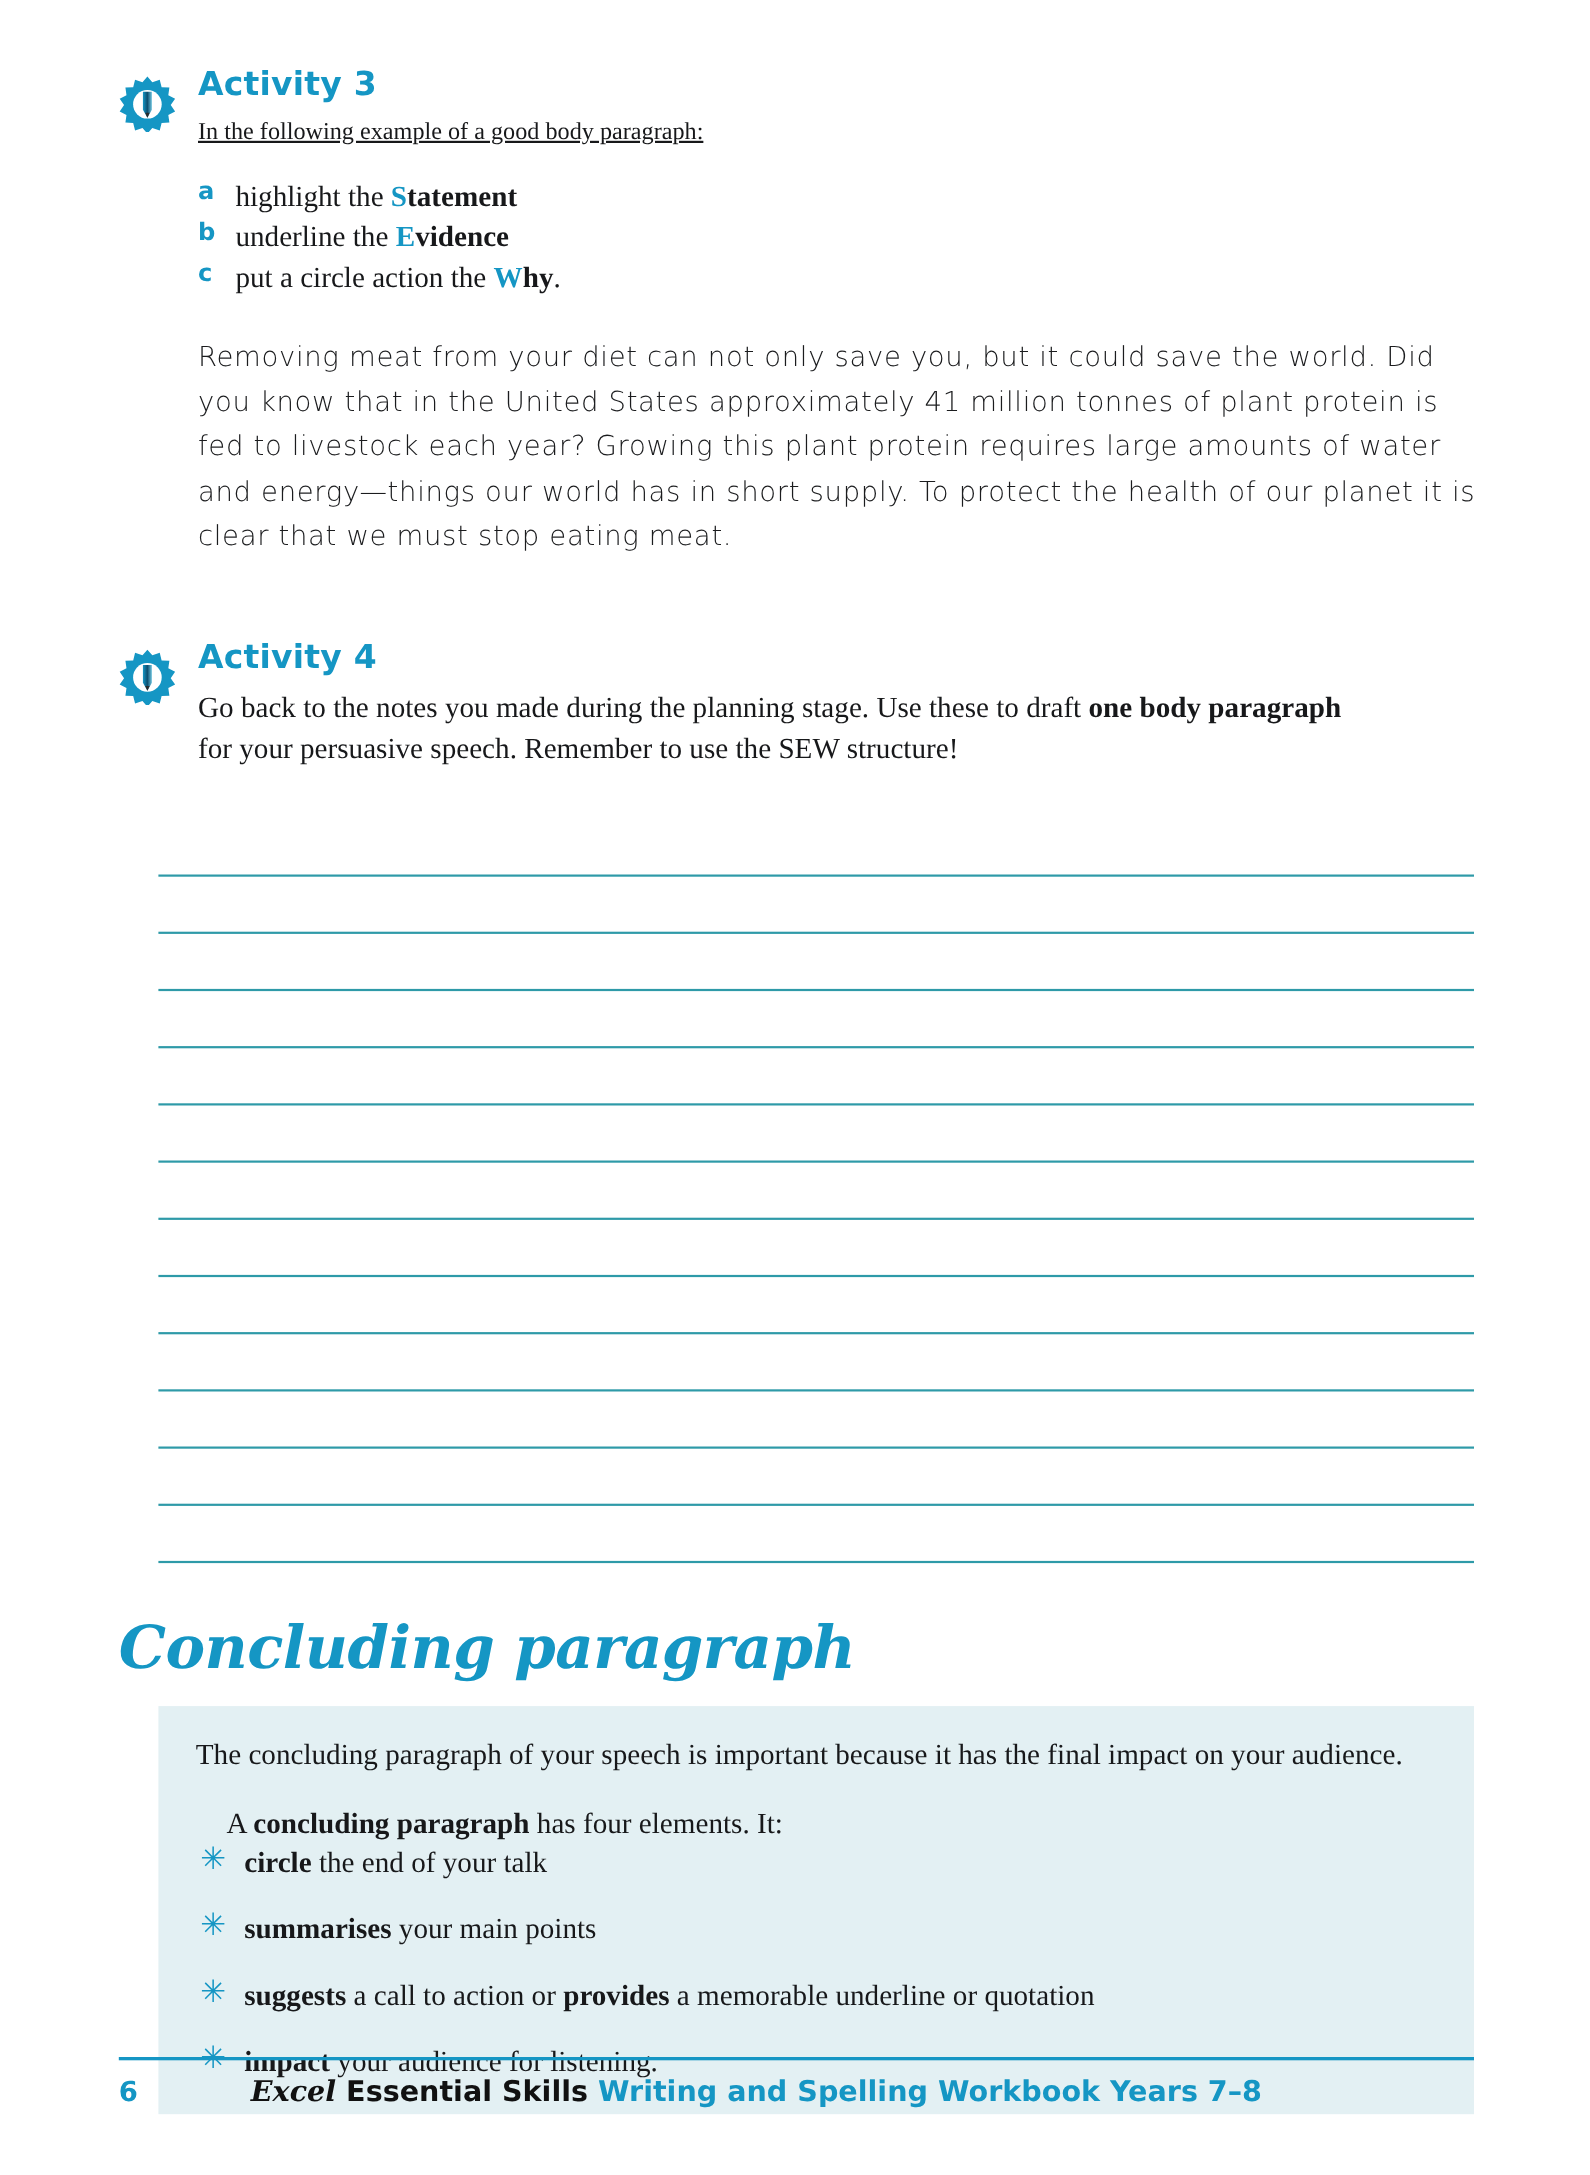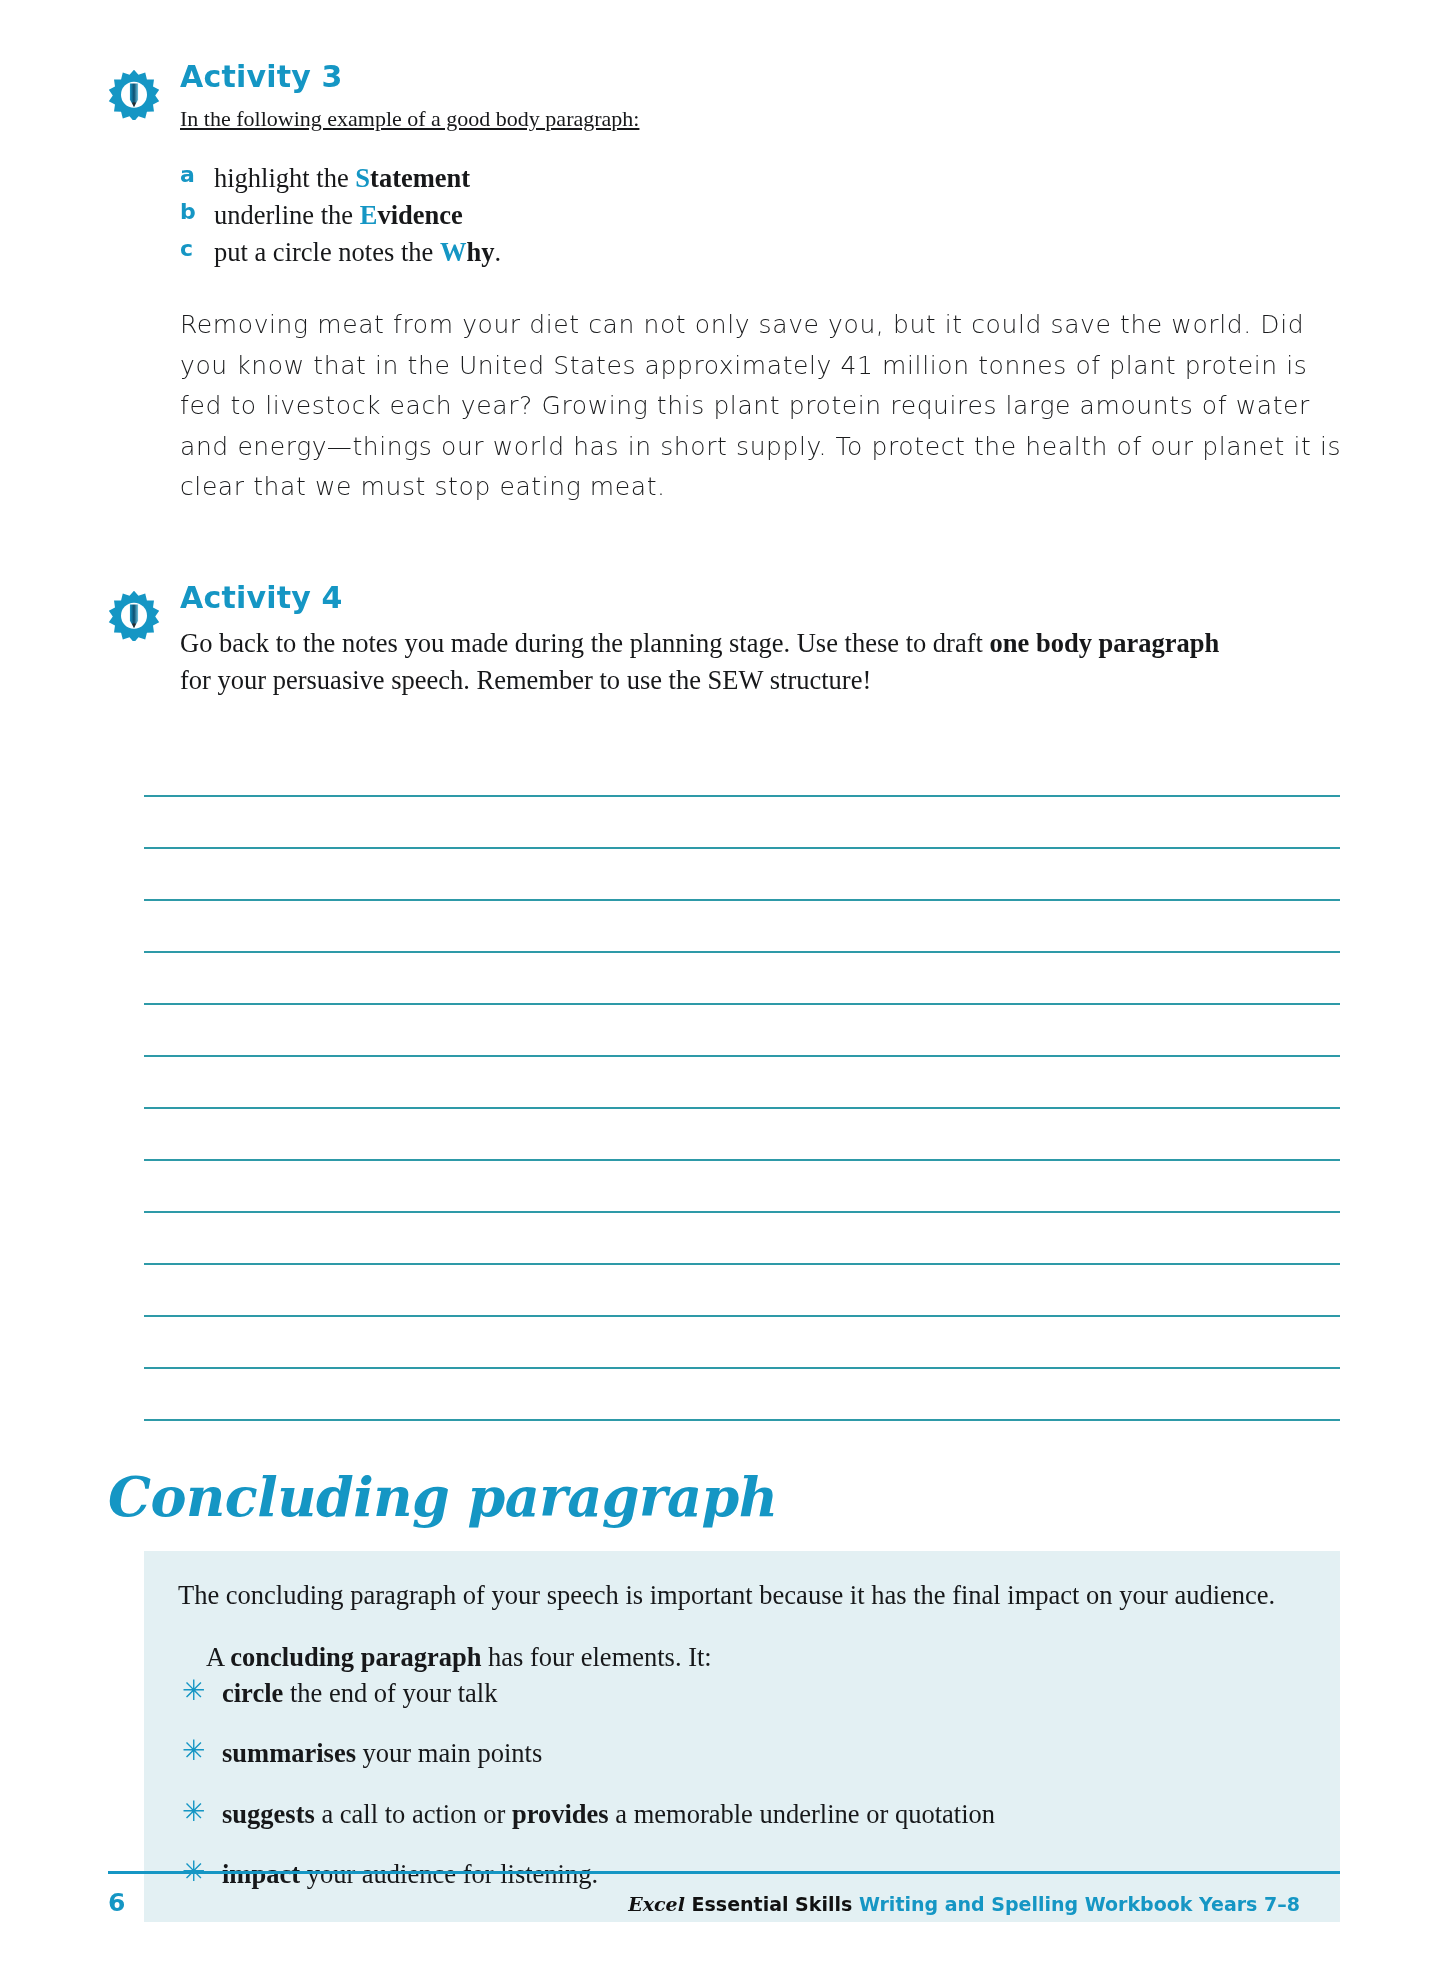--- a/index.html
+++ b/index.html
@@ -194,24 +194,24 @@
   }
   .page-num {
     font-family: "DejaVu Sans", sans-serif;
     font-weight: bold;
     font-size: 25px;
     color: #1596c4;
     width: 120px;
   }
   .footer-title {
     flex: 1;
-    text-align: right;
-    font-family: "DejaVu Sans", sans-serif;
-    font-weight: bold;
-    font-size: 19px;
+    text-align: left;
+    font-family: "DejaVu Sans", sans-serif;
+    font-weight: bold;
+    font-size: 26px;
     white-space: nowrap;
     padding-right: 40px;
   }
   .brand {
     font-family: "DejaVu Serif", serif;
     font-style: italic;
     font-weight: bold;
     color: #111;
   }
   .footer-black { color: #111; }
@@ -251,21 +251,21 @@
         <li>
           <span class="abc-marker">a</span>
           <span>highlight the </span><span class="hl"><span class="cap">S</span><span>tatement</span></span><span></span>
         </li>
         <li>
           <span class="abc-marker">b</span>
           <span>underline the </span><span class="hl"><span class="cap">E</span><span>vidence</span></span><span></span>
         </li>
         <li>
           <span class="abc-marker">c</span>
-          <span>put a circle notes the </span><span class="hl"><span class="cap">W</span><span>hy</span></span><span>.</span>
+          <span>put a circle action the </span><span class="hl"><span class="cap">W</span><span>hy</span></span><span>.</span>
         </li>
       </ul>
 
       <p class="sample-para">Removing meat from your diet can not only save you, but it could save the world. Did you know that in the United States approximately 41 million tonnes of plant protein is fed to livestock each year? Growing this plant protein requires large amounts of water and energy—things our world has in short supply. To protect the health of our planet it is clear that we must stop eating meat.</p>
     </div>
 
     <div class="activity-block activity4-wrap">
 
       <span class="gear-icon">
         <svg viewBox="0 0 64 64" width="52" height="52" aria-hidden="true">

